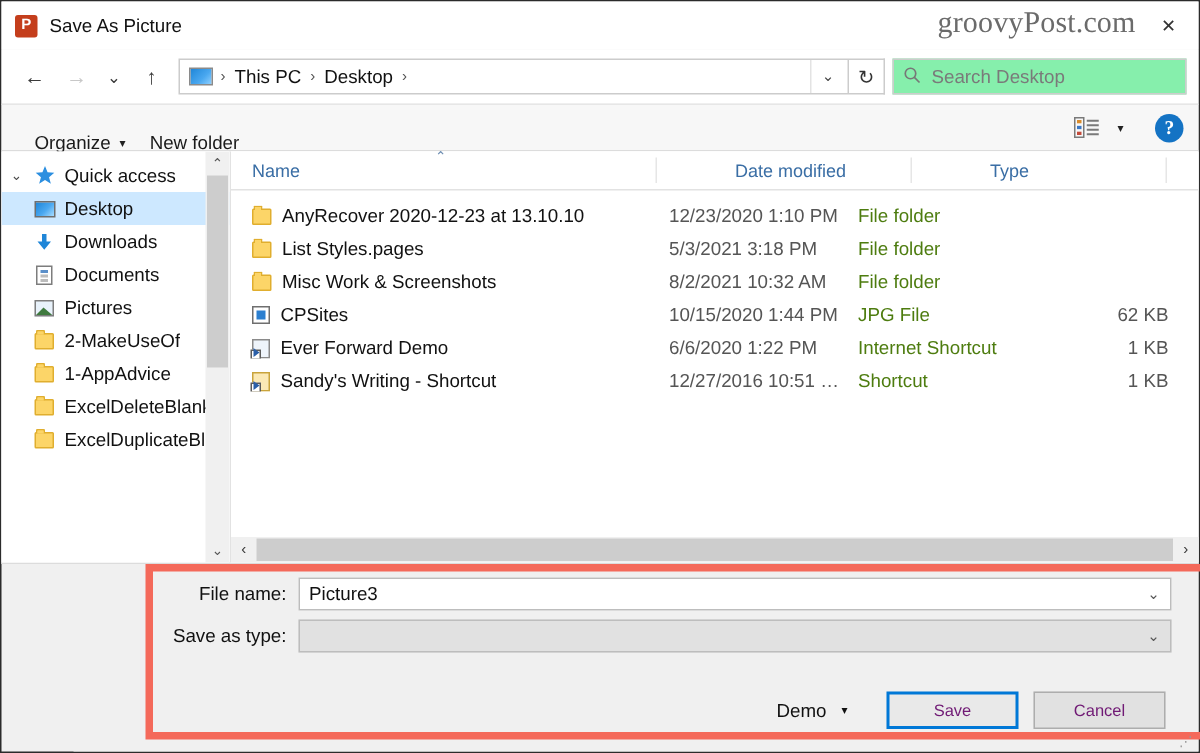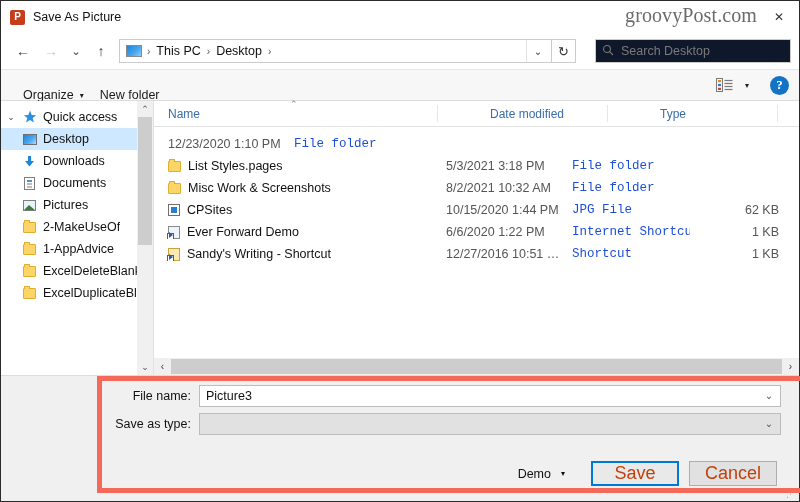--- a/index.html
+++ b/index.html
@@ -136,23 +136,23 @@
     border: 1px solid #cccccc;
     border-left: none;
     background: #fff;
     display: flex; align-items: center; justify-content: center;
     color: #333; font-size: 13px;
     box-sizing: border-box;
   }
   .searchbox {
     width: 196px;
     height: 24px;
-    margin-left: 19px;
+    margin-left: 5px;
     border: 1px solid #cccccc;
-    background: #0f172a;
+    background: #86efac;
     display: flex;
     align-items: center;
     padding: 0 6px;
     box-sizing: border-box;
     gap: 7px;
     flex: none;
   }
   .search-ph { color: #7a7a7a; font-size: 12.5px; }
 
   
@@ -368,21 +368,21 @@
     padding-left: 6px;
   }
   .fcell {
     padding-left: 8px;
     box-sizing: border-box;
     white-space: nowrap;
     overflow: hidden;
   }
   .fname { width: 278px; flex: none; display: flex; align-items: center; gap: 7px; }
   .fdate { width: 126px; flex: none; color: #555; }
-  .ftype { width: 126px; flex: none; color: #1d4ed8; font-family: Liberation Mono, monospace; }
+  .ftype { width: 126px; flex: none; color: #4d7c0f; }
   .fsize { flex: 1; color: #555; text-align: right; padding-right: 20px; }
   .jpg-ico {
     width: 12px; height: 12px;
     background: #fff;
     border: 1px solid #6f6f6f;
     box-sizing: border-box;
     position: relative;
     flex: none;
   }
   .jpg-ico:after {
@@ -511,22 +511,22 @@
     font-size: 12.5px;
     color: #111;
     padding: 4px 10px;
     margin-right: 6px;
   }
   .tools .tcaret { font-size: 8px; }
   .btn {
     width: 88px; height: 25px;
     border: 1px solid #adadad;
     background: #e1e1e1;
-    font-size: 18px;
-    color: #c2410c;
+    font-size: 11px;
+    color: #701a75;
     display: flex;
     align-items: center;
     justify-content: center;
     box-sizing: border-box;
   }
   .btn.default {
     border: 2px solid #0078d7;
     background: #e9e9e9;
   }
   .grip {
@@ -715,20 +715,24 @@
           <span>Type</span>
         </div>
         <div class="c-size">
           <span>Size</span>
         </div>
       </div>
 
       <div class="rows">
 
         <div class="frow">
+          <div class="fcell fname">
+            <span class="folder-ico"></span>
+            <span>AnyRecover 2020-12-23 at 13.10.10</span>
+          </div>
           <div class="fcell fdate">12/23/2020 1:10 PM</div>
           <div class="fcell ftype">File folder</div>
           <div class="fcell fsize"></div>
         </div>
 
         <div class="frow">
           <div class="fcell fname">
             <span class="folder-ico"></span>
             <span>List Styles.pages</span>
           </div>

